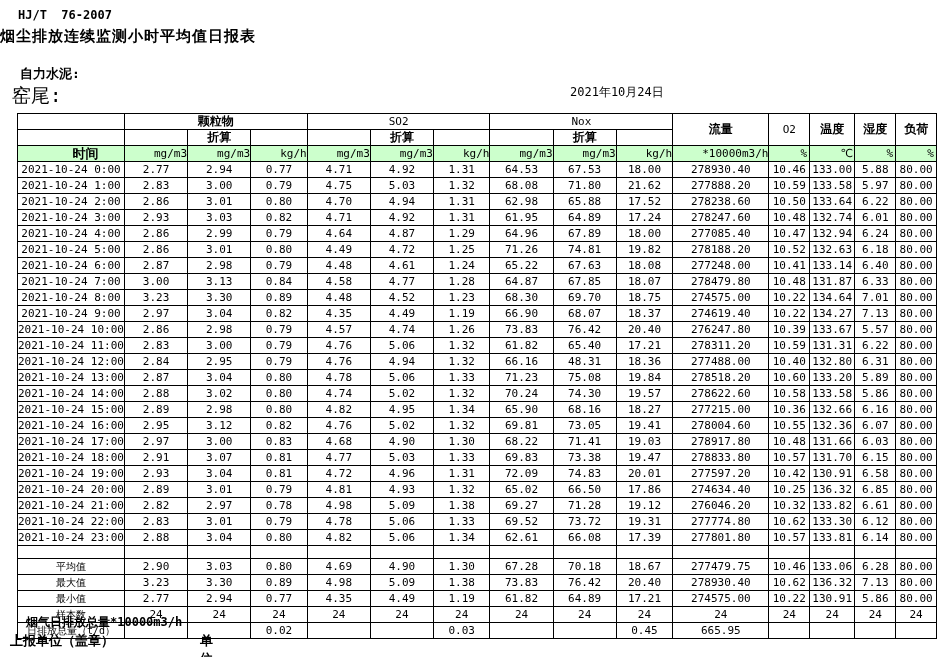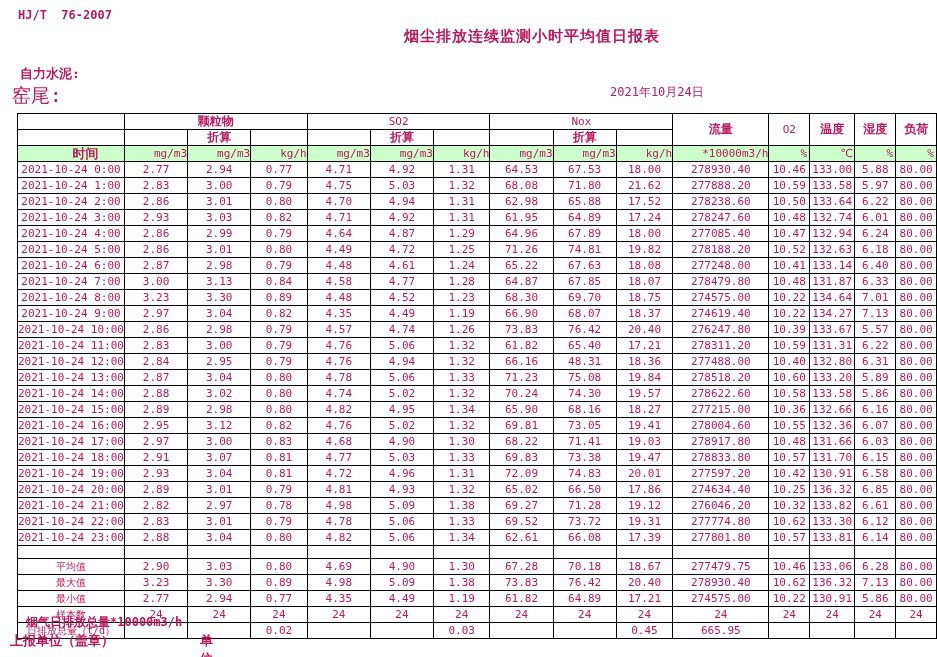--- a/index.html
+++ b/index.html
@@ -1,24 +1,24 @@
 <!DOCTYPE html>
 <html><head>
 <meta charset="utf-8">
 <style>
   html,body{margin:0;padding:0;background:#fff;}
   .page{
     position:relative;width:937px;height:657px;background:#ffffff;
-    font-family:"DejaVu Sans Mono","DejaVu Sans",monospace;color:#be185d;overflow:hidden;
+    font-family:"DejaVu Sans Mono","DejaVu Sans",monospace;color:#000000;overflow:hidden;
   }
   .std{position:absolute;left:18px;top:8px;font-size:12px;font-weight:bold;white-space:pre;}
-  .title{position:absolute;left:0;top:27px;width:660px;text-align:right;font-size:15px;font-weight:bold;letter-spacing:1px;}
+  .title{position:absolute;left:0;top:27px;width:660px;text-align:left;font-size:15px;font-weight:bold;letter-spacing:1px;}
   .company{position:absolute;left:20px;top:65px;font-size:13px;font-weight:bold;}
   .station{position:absolute;left:12px;top:83px;font-size:19px;font-weight:normal;}
-  .date{position:absolute;left:570px;top:84px;font-size:12px;margin-left:40px;}
+  .date{position:absolute;left:570px;top:84px;font-size:12px;}
   table.report{
     position:absolute;left:17px;top:113px;border-collapse:collapse;table-layout:fixed;
     font-size:11px;
     border-radius:11px;
   }
   table.report td{
     border:1px solid #000;text-align:center;vertical-align:middle;
     height:15px;line-height:13px;padding:0;overflow:hidden;white-space:nowrap;
   }
   td.cn{font-weight:bold;font-size:12px;}

